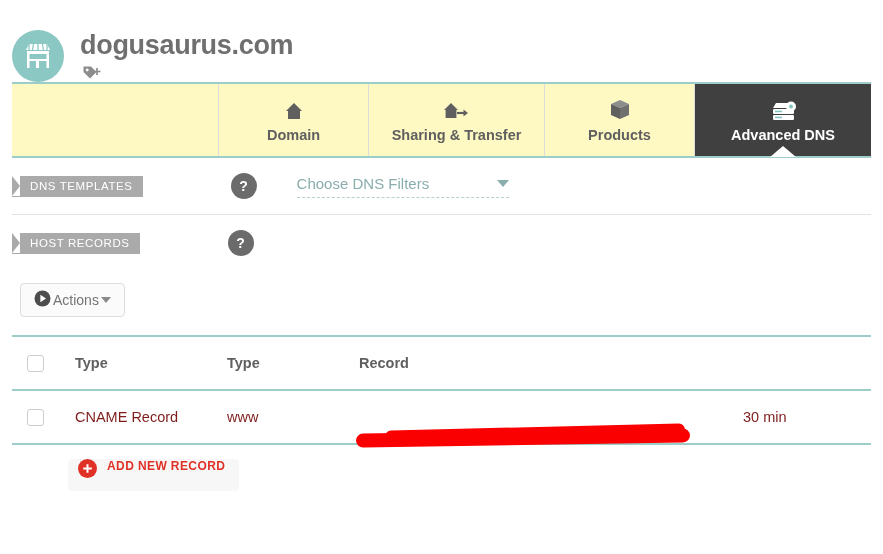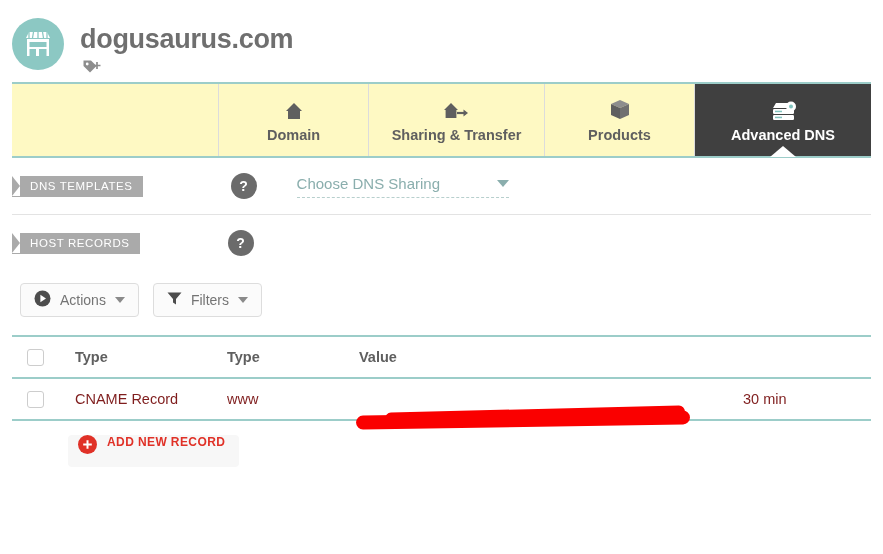--- a/index.html
+++ b/index.html
@@ -14,21 +14,21 @@
     background: #ffffff;
     font-family: "Liberation Sans", sans-serif;
     color: #5a5a5a;
     overflow: hidden;
     position: relative;
   }
 
   
   .header {
     display: flex;
-    align-items: flex-start;
+    align-items: flex-end;
     padding: 18px 0 0 12px;
     height: 82px;
   }
   .logo-circle {
     width: 52px;
     height: 52px;
     border-radius: 50%;
     background: #8cc8c3;
     flex: 0 0 52px;
     display: flex;
@@ -169,21 +169,21 @@
 
   
   .toolbar {
     display: flex;
     gap: 14px;
     padding: 12px 12px 0 20px;
   }
   .btn {
     display: flex;
     align-items: center;
-    gap: 9px;
+    gap: 2px;
     background: #fbfbfb;
     border: 1px solid #dddddd;
     border-radius: 4px;
     height: 34px;
     padding: 0 13px;
     font-size: 14px;
     color: #747474;
     cursor: pointer;
   }
   .btn .caret-sm {
@@ -194,21 +194,21 @@
   }
 
   
   .table {
     margin: 18px 12px 0 12px;
   }
   .rule { height: 2px; background: #9ccdc9; }
   .row {
     display: flex;
     align-items: center;
-    height: 40px;
+    height: 52px;
     padding-left: 15px;
   }
   .cb {
     width: 17px;
     height: 17px;
     border: 1px solid #cdcdcd;
     border-radius: 3px;
     background: #fff;
     flex: 0 0 17px;
     cursor: pointer;
@@ -360,21 +360,21 @@
     </span>
     <span class="tab-label">Advanced DNS</span>
     <span class="pointer"></span>
   </div>
 </div>
 
 <div class="section-row">
   <div class="ribbon">DNS TEMPLATES</div>
   <div class="help-btn">?</div>
   <div class="dns-select">
-    <span>Choose DNS Sharing</span>
+    <span>Choose DNS Filters</span>
     <span class="caret"></span>
   </div>
 </div>
 
 <div class="hr-light"></div>
 
 <div class="section-row">
   <div class="ribbon">HOST RECORDS</div>
   <div class="help-btn">?</div>
 </div>
@@ -383,40 +383,31 @@
   <div class="btn">
     <span>
       <svg width="17" height="17" viewBox="0 0 17 17" aria-hidden="true">
         <circle cx="8.5" cy="8.5" r="8" fill="#4d4d4d"></circle>
         <path d="M6.4 4.8 L12 8.5 L6.4 12.2 Z" fill="#ffffff"></path>
       </svg>
     </span>
     <span>Actions</span>
     <span class="caret-sm"></span>
   </div>
-  <div class="btn">
-    <span>
-      <svg width="15" height="15" viewBox="0 0 15 15" aria-hidden="true">
-        <path d="M0.5 1.5 L14.5 1.5 L9 8 L9 13.5 L6 11.5 L6 8 Z" fill="#4d4d4d"></path>
-      </svg>
-    </span>
-    <span>Filters</span>
-    <span class="caret-sm"></span>
-  </div>
 </div>
 
 <div class="table">
 
   <div class="rule"></div>
 
   <div class="row head">
     <span class="cb"></span>
     <span class="c-type">Type</span>
     <span class="c-host">Type</span>
-    <span class="c-value">Value</span>
+    <span class="c-value">Record</span>
   </div>
 
   <div class="rule"></div>
 
   <div class="row data">
     <span class="cb"></span>
     <span class="c-type">CNAME Record</span>
     <span class="c-host">www</span>
     <span class="c-value">
       <span class="redacted-text"></span>

